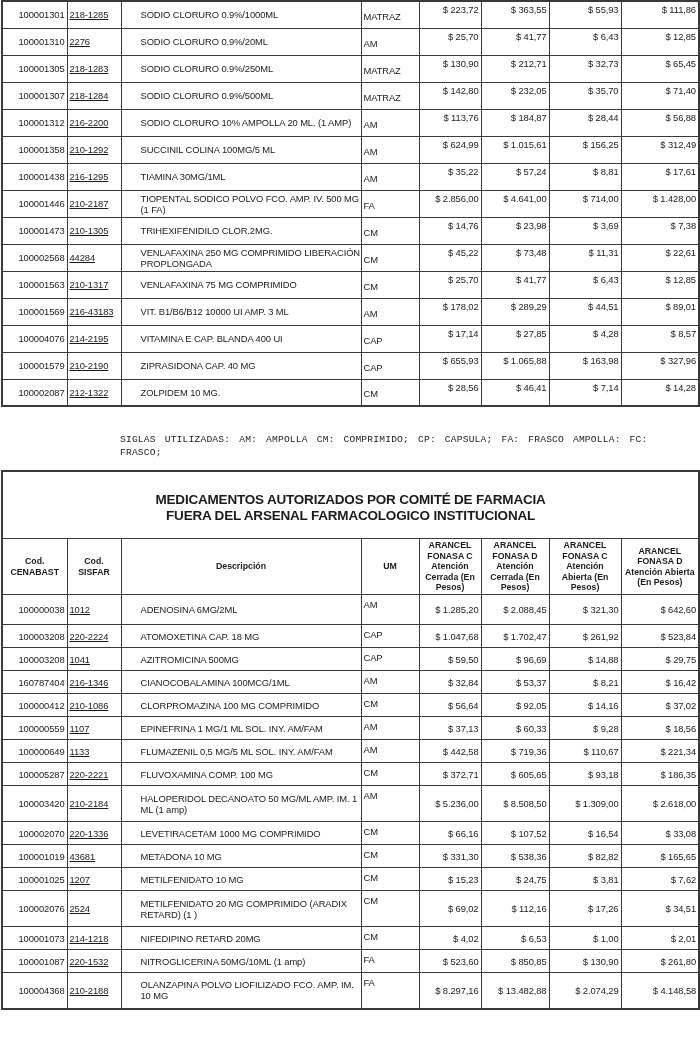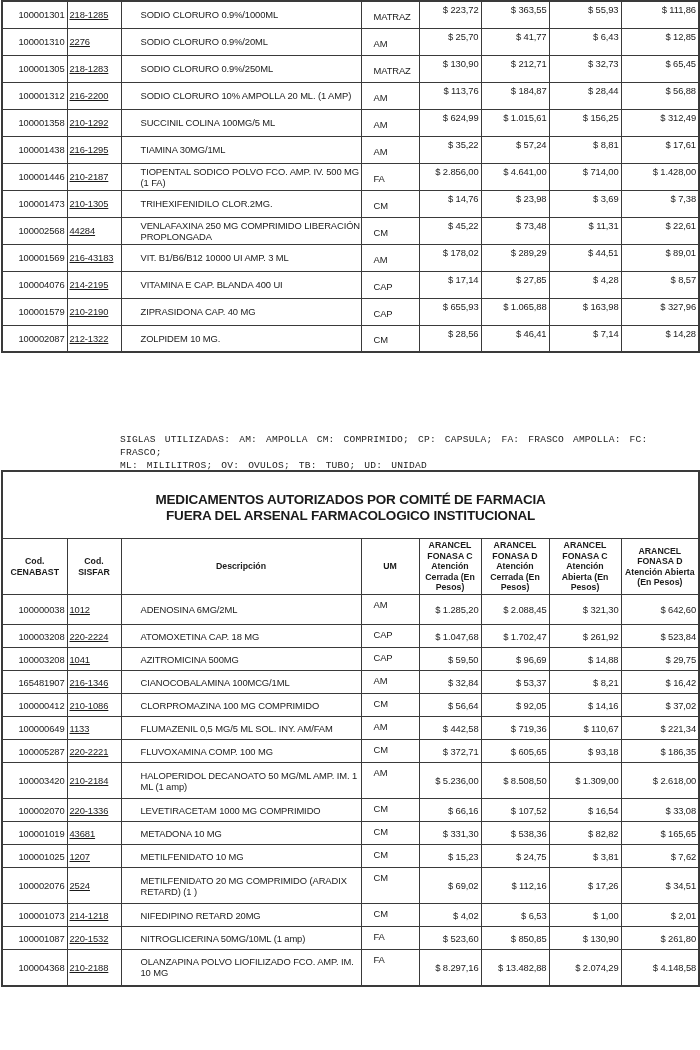--- a/index.html
+++ b/index.html
@@ -6,21 +6,21 @@
   body { width:700px; height:1050px; overflow:hidden; position:relative;
          font-family:"Liberation Sans", sans-serif; color:#1a1a1a; }
   table { border-collapse:collapse; table-layout:fixed; position:absolute; left:1px; width:697px; }
   td, th { border:1px solid #3a3a3a; padding:0; overflow:hidden; }
   td { font-size:9.4px; letter-spacing:-0.1px; vertical-align:middle; }
   col.c1 { width:65px; } col.c2 { width:54px; } col.c3 { width:240px; } col.c4 { width:58px; }
   col.c5 { width:62px; } col.c6 { width:68px; } col.c7 { width:72px; } col.c8 { width:78px; }
   td.cen { text-align:right; padding-right:2px; vertical-align:middle; }
   td.sis { padding-left:2px;text-decoration:underline; }
   td.desc { padding-left:19px; line-height:11px; }
-  td.um { padding-left:12px; vertical-align:bottom; padding-bottom:6px; }
+  td.um { padding-left:2px; vertical-align:bottom; padding-bottom:6px; }
   td.price { text-align:right; padding-right:2px; vertical-align:top; padding-top:2px; }
   #tbl-top { top:0; border-top:2px solid #3a3a3a; border-left:2px solid #3a3a3a; border-right:2px solid #3a3a3a; border-bottom:2px solid #3a3a3a; }
   #tbl-top tr { height:27px; }
   #footnote { position:absolute; left:120px; top:433px; width:560px; font-family:Liberation Mono, monospace;
               font-size:9.6px; line-height:13px; color:#222; letter-spacing:0.2px; word-spacing:3px; }
   #tbl-bottom { top:470px; border:2px solid #3a3a3a; }
   #tbl-bottom th { font-weight:bold; font-size:9.5px; line-height:10.5px; text-align:center; vertical-align:middle; }
   .title-cell { height:60px; font-size:13.5px !important; line-height:16px !important; font-weight:bold; letter-spacing:-0.2px; padding-top:6px !important; }
   .hdr-row { height:56px; }
   .hdr-row th { font-family:"Liberation Sans", sans-serif; transform:scaleX(0.92); }
@@ -70,20 +70,30 @@
         <td class="cen">100001305</td>
         <td class="sis">218-1283</td>
         <td class="desc">SODIO CLORURO 0.9%/250ML</td>
         <td class="um">MATRAZ</td>
         <td class="price">$ 130,90</td>
         <td class="price">$ 212,71</td>
         <td class="price">$ 32,73</td>
         <td class="price">$ 65,45</td>
       </tr>
       <tr class="r ">
+        <td class="cen">100001307</td>
+        <td class="sis">218-1284</td>
+        <td class="desc">SODIO CLORURO 0.9%/500ML</td>
+        <td class="um">MATRAZ</td>
+        <td class="price">$ 142,80</td>
+        <td class="price">$ 232,05</td>
+        <td class="price">$ 35,70</td>
+        <td class="price">$ 71,40</td>
+      </tr>
+      <tr class="r ">
         <td class="cen">100001312</td>
         <td class="sis">216-2200</td>
         <td class="desc">SODIO CLORURO 10% AMPOLLA 20 ML. (1 AMP)</td>
         <td class="um">AM</td>
         <td class="price">$ 113,76</td>
         <td class="price">$ 184,87</td>
         <td class="price">$ 28,44</td>
         <td class="price">$ 56,88</td>
       </tr>
       <tr class="r ">
@@ -130,20 +140,30 @@
         <td class="cen">100002568</td>
         <td class="sis">44284</td>
         <td class="desc">VENLAFAXINA 250 MG COMPRIMIDO LIBERACIÓN PROPLONGADA</td>
         <td class="um">CM</td>
         <td class="price">$ 45,22</td>
         <td class="price">$ 73,48</td>
         <td class="price">$ 11,31</td>
         <td class="price">$ 22,61</td>
       </tr>
       <tr class="r ">
+        <td class="cen">100001563</td>
+        <td class="sis">210-1317</td>
+        <td class="desc">VENLAFAXINA 75 MG COMPRIMIDO</td>
+        <td class="um">CM</td>
+        <td class="price">$ 25,70</td>
+        <td class="price">$ 41,77</td>
+        <td class="price">$ 6,43</td>
+        <td class="price">$ 12,85</td>
+      </tr>
+      <tr class="r ">
         <td class="cen">100001569</td>
         <td class="sis">216-43183</td>
         <td class="desc">VIT. B1/B6/B12 10000 UI AMP. 3 ML</td>
         <td class="um">AM</td>
         <td class="price">$ 178,02</td>
         <td class="price">$ 289,29</td>
         <td class="price">$ 44,51</td>
         <td class="price">$ 89,01</td>
       </tr>
       <tr class="r ">
@@ -174,21 +194,20 @@
         <td class="price">$ 28,56</td>
         <td class="price">$ 46,41</td>
         <td class="price">$ 7,14</td>
         <td class="price">$ 14,28</td>
       </tr>
     </tbody>
 </table>
 
 <div id="footnote">
   <div>SIGLAS UTILIZADAS: AM: AMPOLLA CM: COMPRIMIDO; CP: CAPSULA; FA: FRASCO AMPOLLA: FC: FRASCO;</div>
-  <div>ML: MILILITROS; OV: OVULOS; TB: TUBO; UD: UNIDAD</div>
 </div>
 
 <table id="tbl-bottom">
   <colgroup>
       <col class="c1">
       <col class="c2">
       <col class="c3">
       <col class="c4">
       <col class="c5">
       <col class="c6">
@@ -238,38 +257,48 @@
         <td class="cen">100003208</td>
         <td class="sis">1041</td>
         <td class="desc">AZITROMICINA 500MG</td>
         <td class="um">CAP</td>
         <td class="price">$ 59,50</td>
         <td class="price">$ 96,69</td>
         <td class="price">$ 14,88</td>
         <td class="price">$ 29,75</td>
       </tr>
       <tr class="r ">
-        <td class="cen">165481907</td>
+        <td class="cen">160787404</td>
         <td class="sis">216-1346</td>
         <td class="desc">CIANOCOBALAMINA 100MCG/1ML</td>
         <td class="um">AM</td>
         <td class="price">$ 32,84</td>
         <td class="price">$ 53,37</td>
         <td class="price">$ 8,21</td>
         <td class="price">$ 16,42</td>
       </tr>
       <tr class="r ">
         <td class="cen">100000412</td>
         <td class="sis">210-1086</td>
         <td class="desc">CLORPROMAZINA 100 MG COMPRIMIDO</td>
         <td class="um">CM</td>
         <td class="price">$ 56,64</td>
         <td class="price">$ 92,05</td>
         <td class="price">$ 14,16</td>
         <td class="price">$ 37,02</td>
+      </tr>
+      <tr class="r ">
+        <td class="cen">100000559</td>
+        <td class="sis">1107</td>
+        <td class="desc">EPINEFRINA 1 MG/1 ML SOL. INY. AM/FAM</td>
+        <td class="um">AM</td>
+        <td class="price">$ 37,13</td>
+        <td class="price">$ 60,33</td>
+        <td class="price">$ 9,28</td>
+        <td class="price">$ 18,56</td>
       </tr>
       <tr class="r ">
         <td class="cen">100000649</td>
         <td class="sis">1133</td>
         <td class="desc">FLUMAZENIL 0,5 MG/5 ML SOL. INY. AM/FAM</td>
         <td class="um">AM</td>
         <td class="price">$ 442,58</td>
         <td class="price">$ 719,36</td>
         <td class="price">$ 110,67</td>
         <td class="price">$ 221,34</td>

